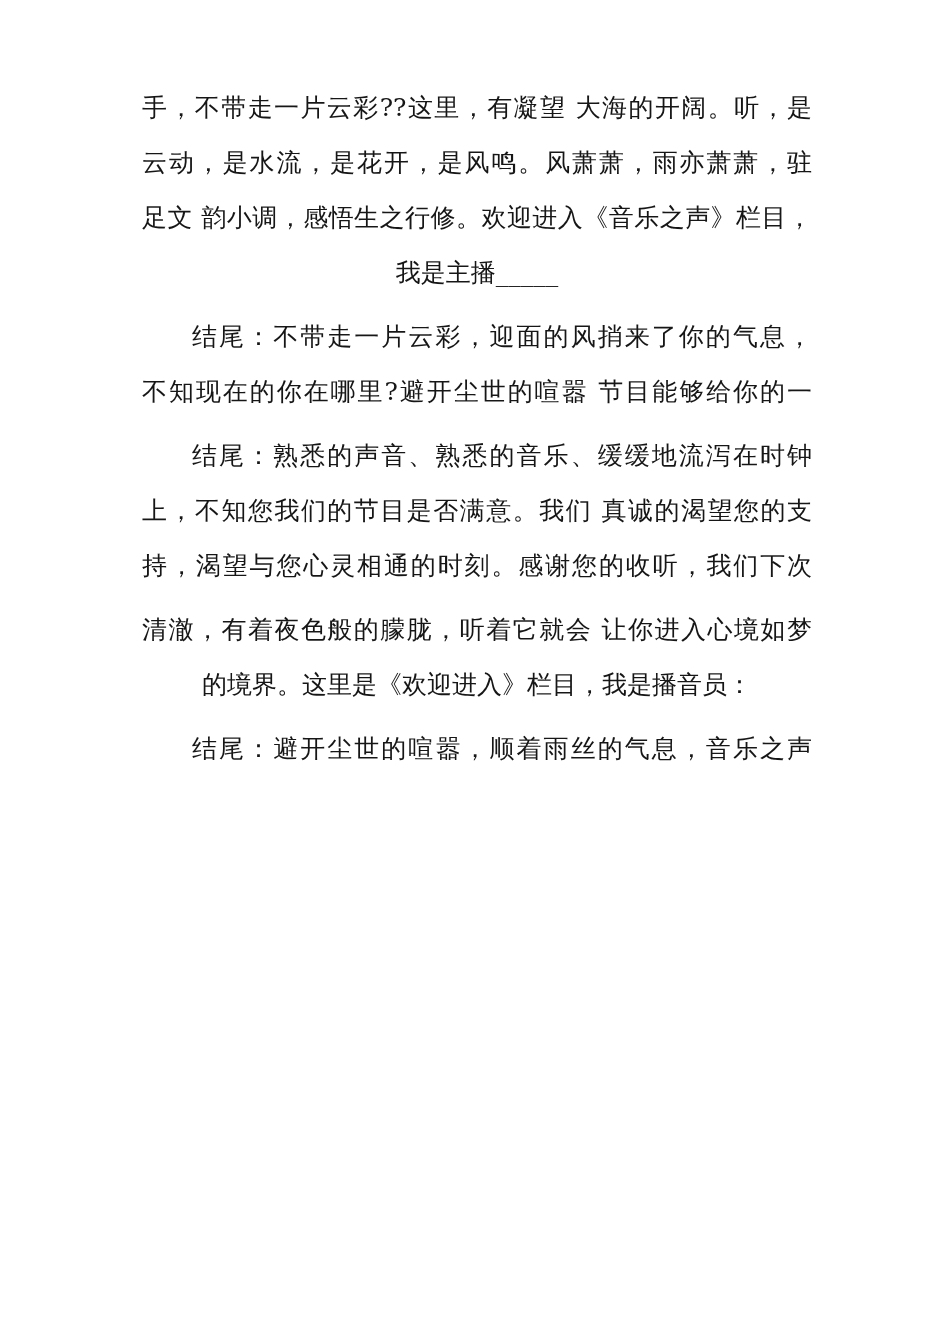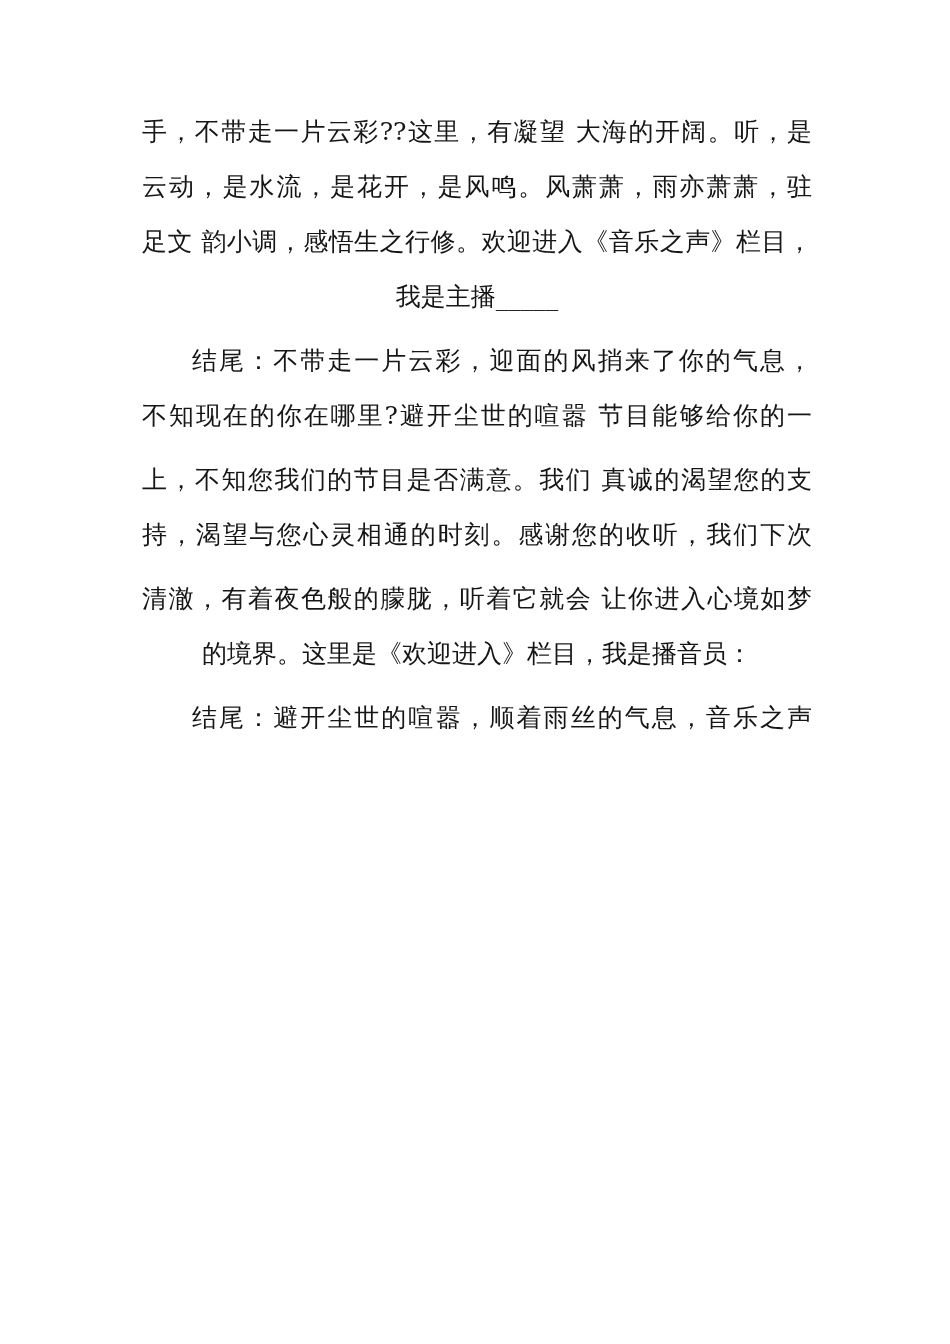--- a/index.html
+++ b/index.html
@@ -6,21 +6,21 @@
     margin: 0;
     padding: 0;
     background: #ffffff;
   }
   .page {
     position: relative;
     box-sizing: border-box;
     width: 950px;
     height: 1344px;
     background: #ffffff;
-    padding: 104px 138px 0 142px;
+    padding: 80px 138px 0 142px;
     font-family: "DejaVu Serif", "Liberation Serif", serif;
     font-size: 25px;
     color: #161616;
     overflow: hidden;
   }
   .para {
     margin: 0 0 9px 0;
   }
   .line {
     height: 55px;
@@ -47,20 +47,21 @@
     <div class="line">我是主播_____</div>
   </div>
 
   <div class="para">
     <div class="line fill indent">结尾：不带走一片云彩，迎面的风捎来了你的气息，</div>
     <div class="line fill">不知现在的你在哪里?避开尘世的喧嚣 节目能够给你的一</div>
   </div>
 
 
   <div class="para">
+    <div class="line fill indent">结尾：熟悉的声音、熟悉的音乐、缓缓地流泻在时钟</div>
     <div class="line fill">上，不知您我们的节目是否满意。我们 真诚的渴望您的支</div>
     <div class="line fill">持，渴望与您心灵相通的时刻。感谢您的收听，我们下次</div>
   </div>
 
   <div class="para">
     <div class="line fill">清澈，有着夜色般的朦胧，听着它就会 让你进入心境如梦</div>
     <div class="line">的境界。这里是《欢迎进入》栏目，我是播音员：</div>
   </div>
 
   <div class="para">

